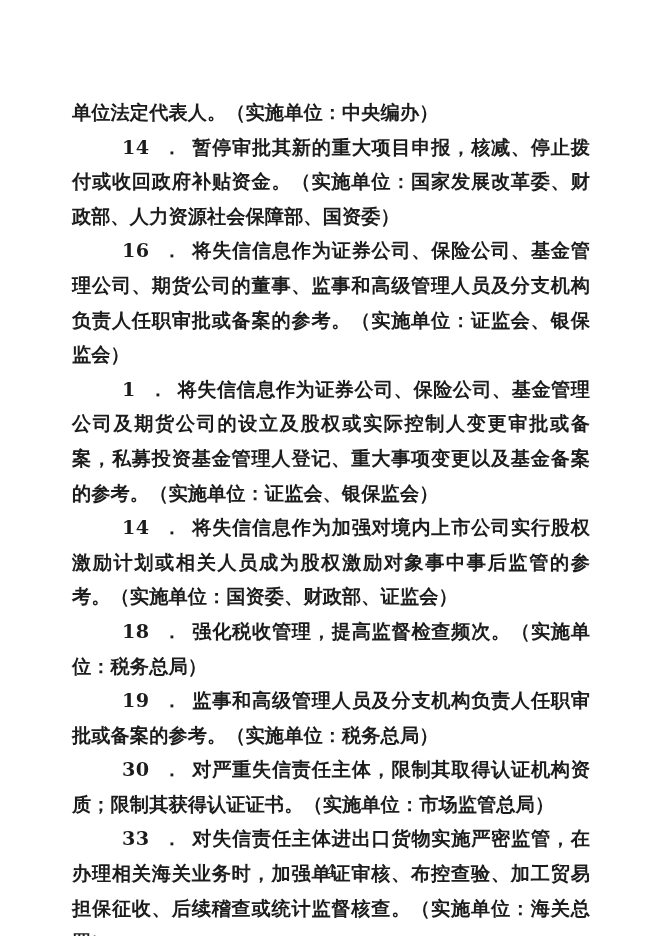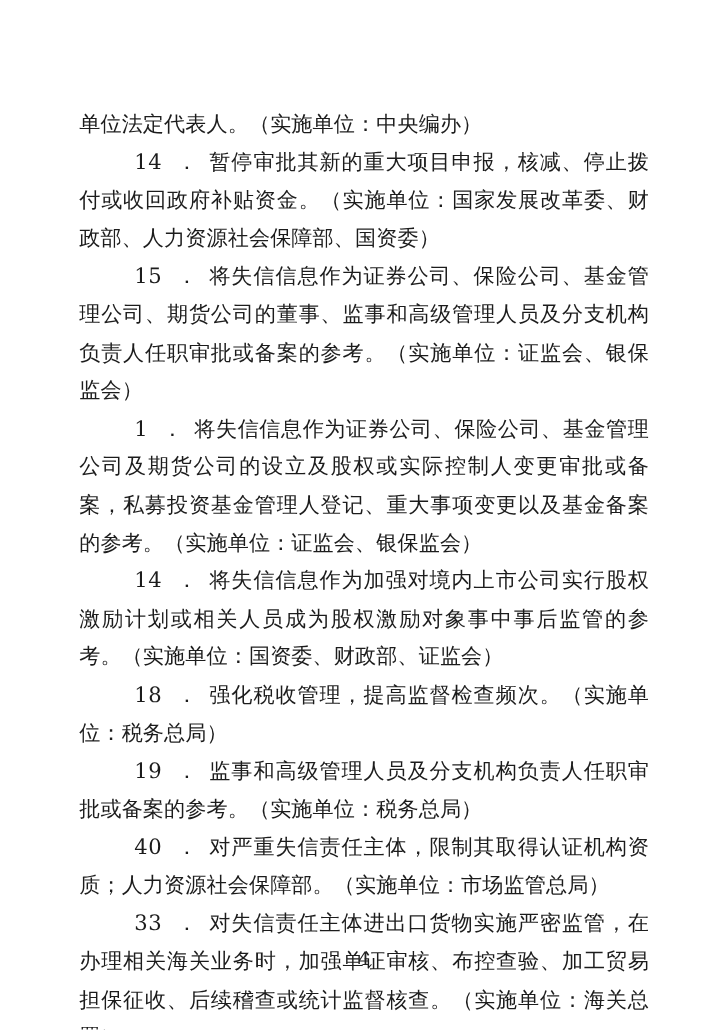--- a/index.html
+++ b/index.html
@@ -34,21 +34,21 @@
 
   .para {
     font-size: 19.2px;
     line-height: 34.6px;
     text-align: justify;
     text-justify: inter-character;
     text-align-last: left;
     letter-spacing: 0.1px;
     margin: 0;
     color: #1c1c1c;
-    font-weight: 400;
+    font-weight: 700;
   }
 
   
   .para.flush {
     text-indent: 0;
   }
 
   
   .para.indent {
     text-indent: 38px;
@@ -82,31 +82,31 @@
 <body>
 
 <div class="page">
 
   <div class="text-block">
 
     <p class="para flush"><span>单位法定代表人。（实施单位：中央编办）</span></p>
 
     <p class="para indent"><span class="num">14</span><span class="num">．</span><span class="num-sep"></span><span>暂停审批其新的重大项目申报，核减、停止拨付或收回政府补贴资金。（实施单位：国家发展改革委、财政部、人力资源社会保障部、国资委）</span></p>
 
-    <p class="para indent"><span class="num">15</span><span class="num">．</span><span class="num-sep"></span><span>将失信信息作为证券公司、保险公司、基金管理公司、期货公司的董事、监事和高级管理人员及分支机构负责人任职审批或备案的参考。（实施单位：证监会、银保监会）</span></p>
+    <p class="para indent"><span class="num">16</span><span class="num">．</span><span class="num-sep"></span><span>将失信信息作为证券公司、保险公司、基金管理公司、期货公司的董事、监事和高级管理人员及分支机构负责人任职审批或备案的参考。（实施单位：证监会、银保监会）</span></p>
 
     <p class="para indent"><span class="num">1</span><span class="num">．</span><span class="num-sep"></span><span>将失信信息作为证券公司、保险公司、基金管理公司及期货公司的设立及股权或实际控制人变更审批或备案，私募投资基金管理人登记、重大事项变更以及基金备案的参考。（实施单位：证监会、银保监会）</span></p>
 
     <p class="para indent"><span class="num">14</span><span class="num">．</span><span class="num-sep"></span><span>将失信信息作为加强对境内上市公司实行股权激励计划或相关人员成为股权激励对象事中事后监管的参考。（实施单位：国资委、财政部、证监会）</span></p>
 
     <p class="para indent"><span class="num">18</span><span class="num">．</span><span class="num-sep"></span><span>强化税收管理，提高监督检查频次。（实施单位：税务总局）</span></p>
 
     <p class="para indent"><span class="num">19</span><span class="num">．</span><span class="num-sep"></span><span>监事和高级管理人员及分支机构负责人任职审批或备案的参考。（实施单位：税务总局）</span></p>
 
-    <p class="para indent"><span class="num">40</span><span class="num">．</span><span class="num-sep"></span><span>对严重失信责任主体，限制其取得认证机构资质；人力资源社会保障部。（实施单位：市场监管总局）</span></p>
+    <p class="para indent"><span class="num">30</span><span class="num">．</span><span class="num-sep"></span><span>对严重失信责任主体，限制其取得认证机构资质；限制其获得认证证书。（实施单位：市场监管总局）</span></p>
 
     <p class="para indent"><span class="num">33</span><span class="num">．</span><span class="num-sep"></span><span>对失信责任主体进出口货物实施严密监管，在办理相关海关业务时，加强单证审核、布控查验、加工贸易担保征收、后续稽查或统计监督核查。（实施单位：海关总署）</span></p>
 
   </div>
 
   <div class="page-number">4</div>
 
 </div>
 
 </body></html>

